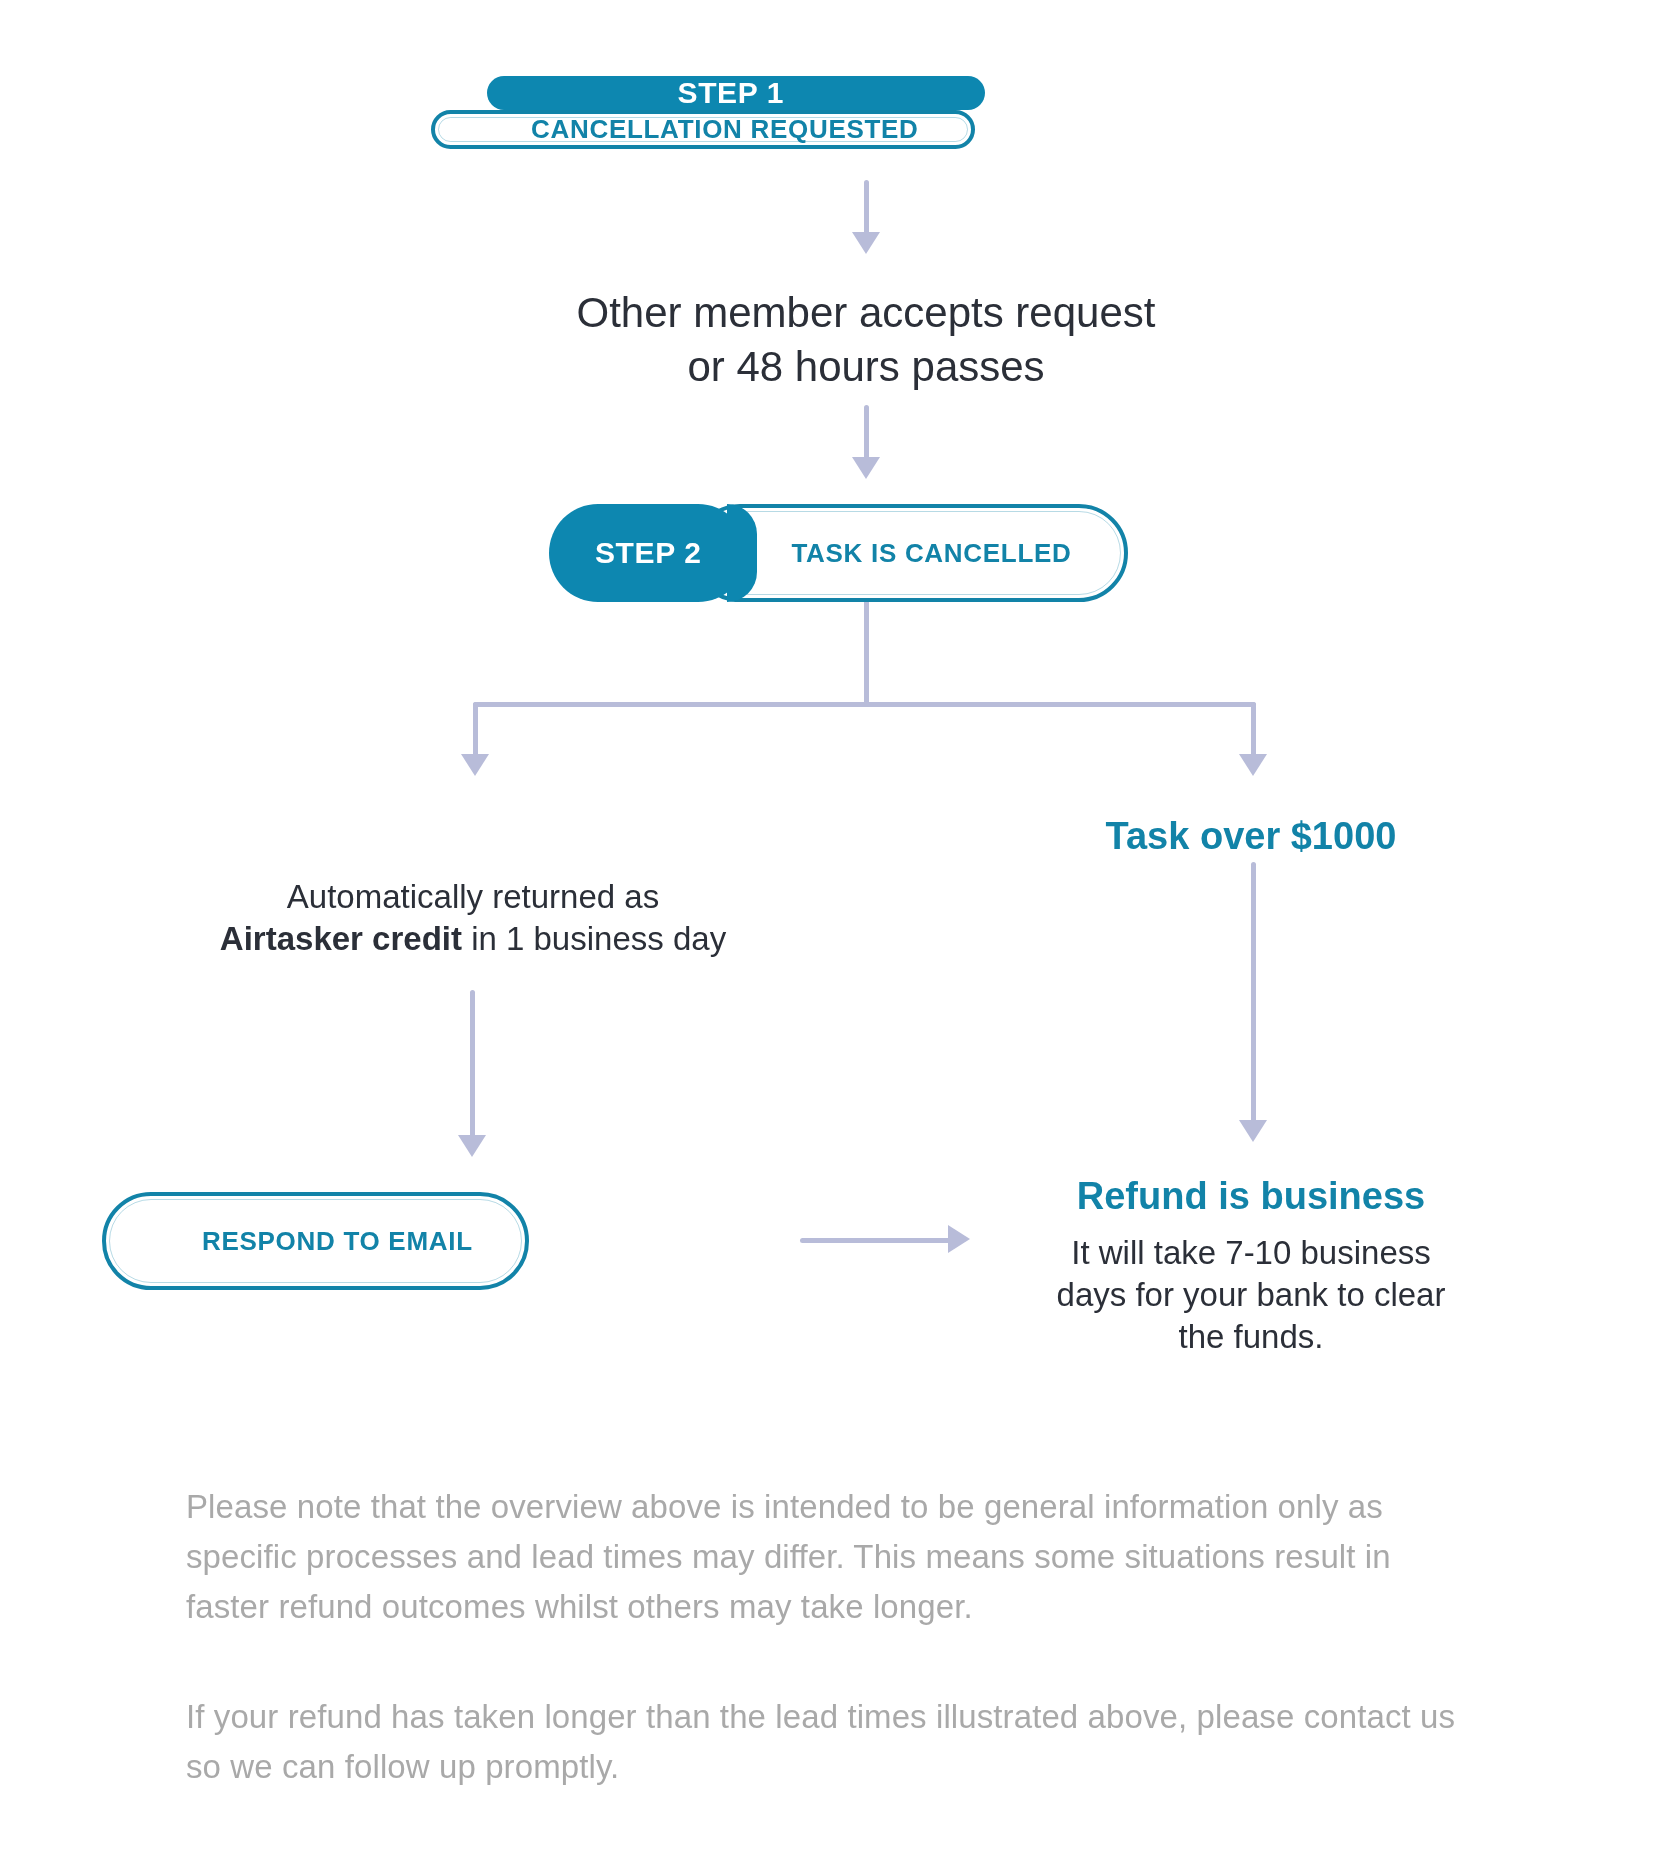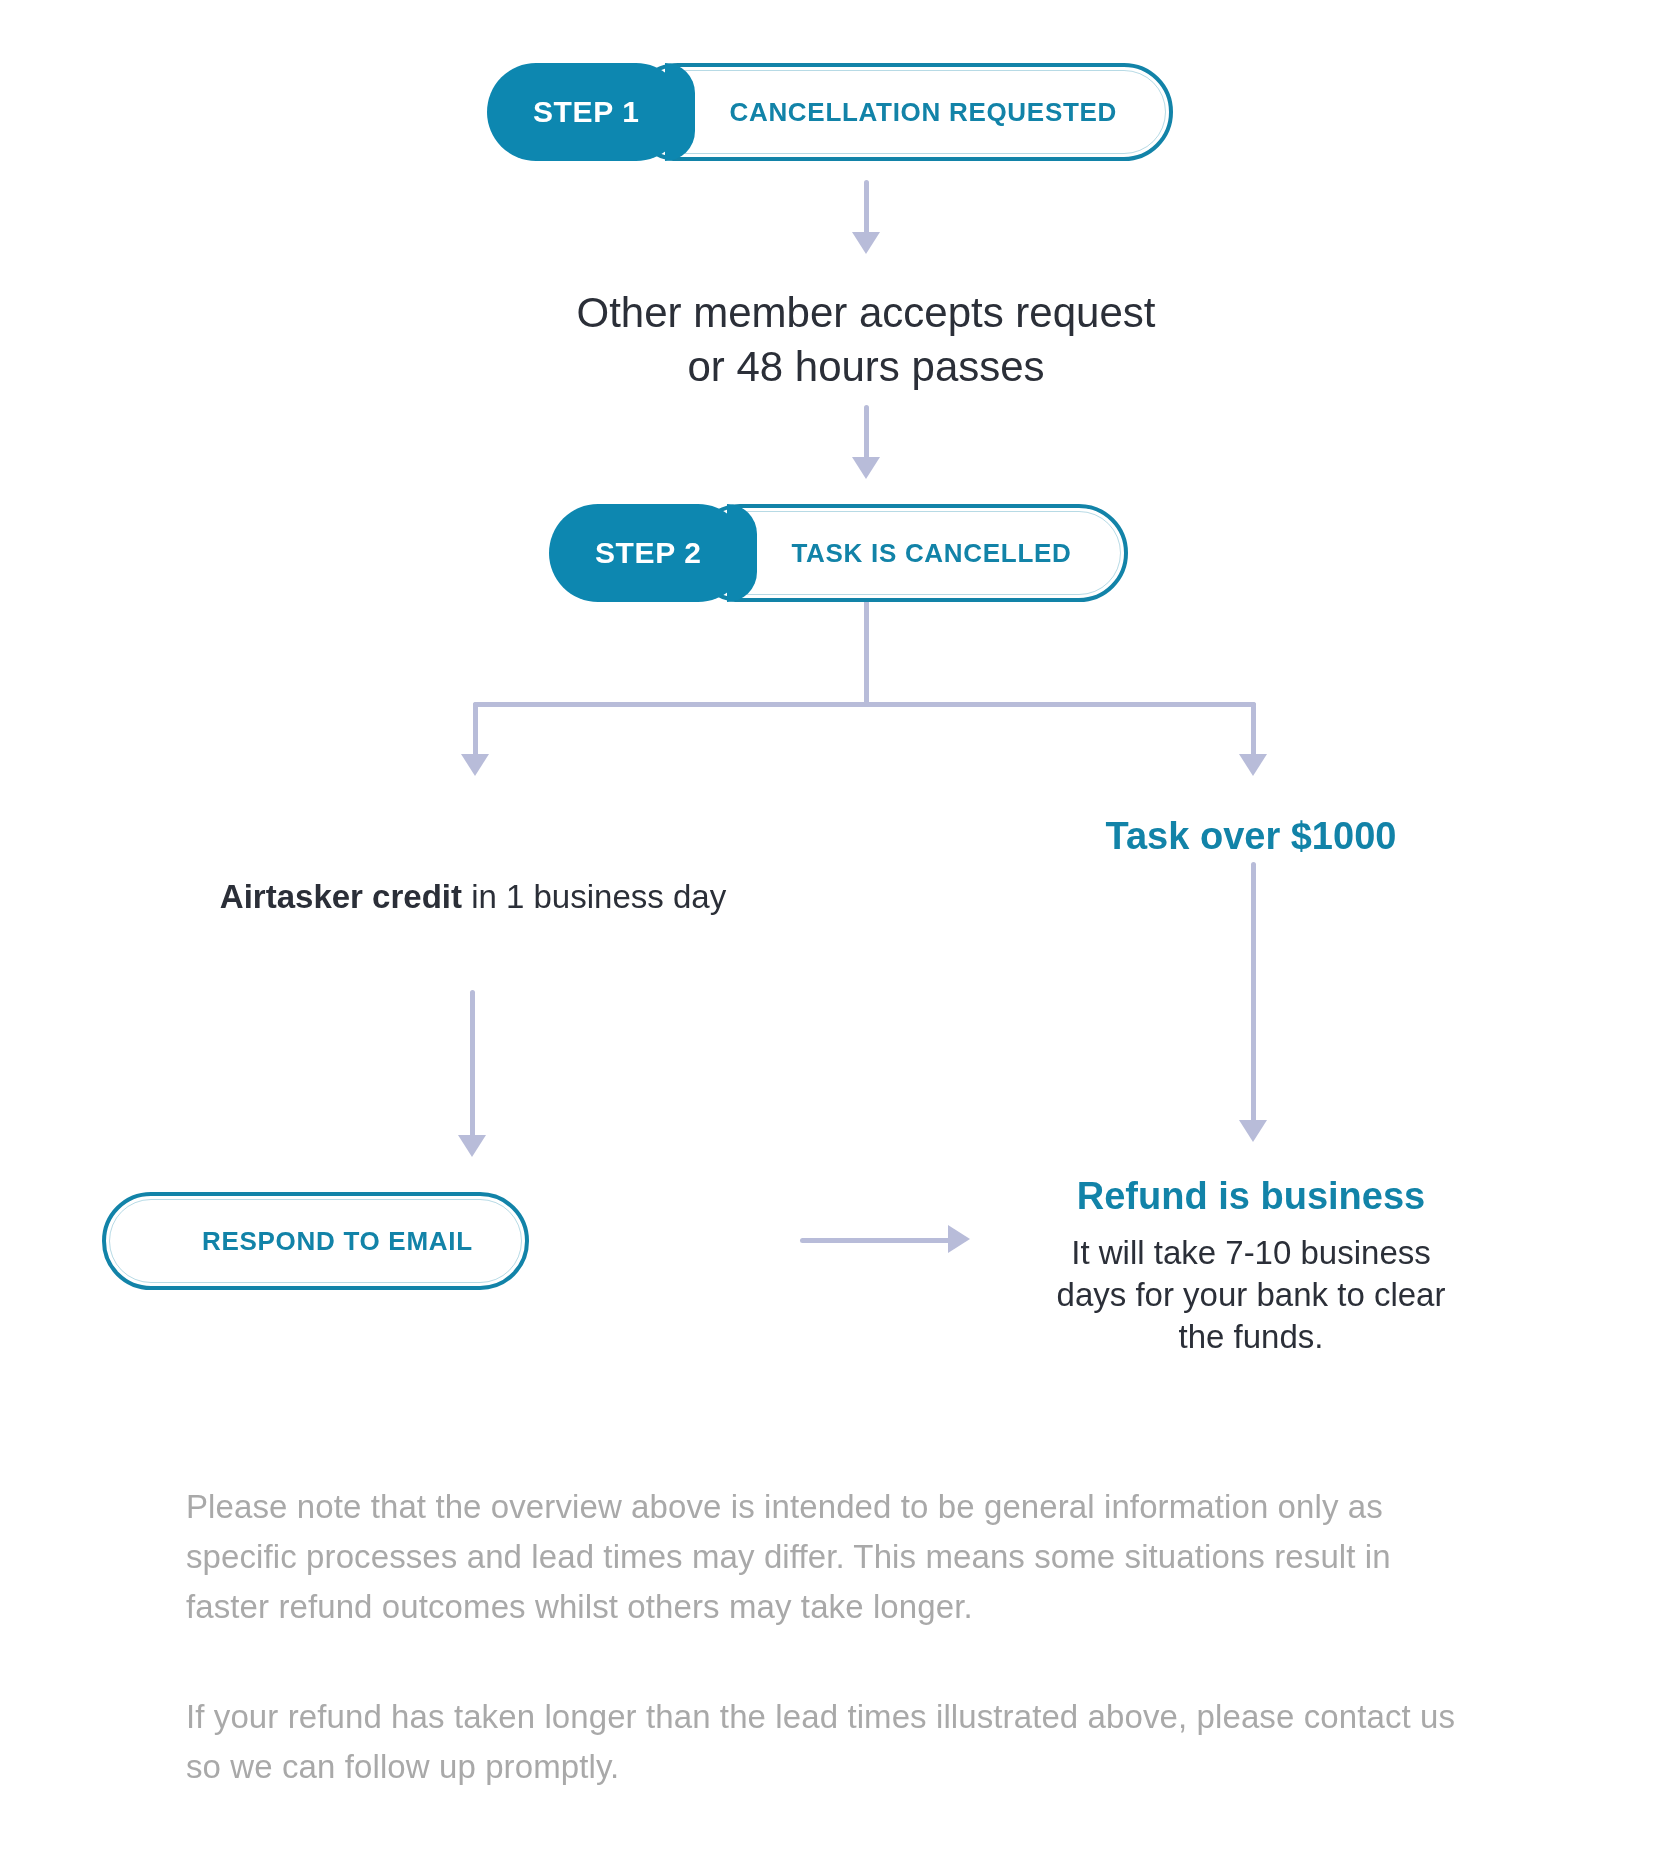--- a/index.html
+++ b/index.html
@@ -98,21 +98,21 @@
     line-height:1.52;
     width:1290px;
     letter-spacing:.1px;
   }
 </style>
 </head>
 <body>
 
 <div id="stage">
 
-  <div class="pill" style="left:487px;top:63px;">
+  <div class="pill" style="left:487px;top:76px;flex-direction:column;">
     <div class="badge">STEP 1</div>
     <div class="outline">CANCELLATION REQUESTED</div>
   </div>
 
   <div class="vline" style="left:864px;top:180px;height:58px;"></div>
   <div class="arrow-d" style="left:852px;top:232px;"></div>
 
   <div class="txt t-body" style="left:466px;top:286px;width:800px;">
     <div>Other member accepts request</div>
     <div>or 48 hours passes</div>
@@ -127,20 +127,21 @@
   </div>
 
   <div class="vline" style="left:864px;top:595px;height:110px;"></div>
   <div class="hline" style="left:473px;top:702px;width:783px;"></div>
   <div class="vline" style="left:473px;top:702px;height:58px;"></div>
   <div class="vline" style="left:1251px;top:702px;height:58px;"></div>
   <div class="arrow-d" style="left:461px;top:754px;"></div>
   <div class="arrow-d" style="left:1239px;top:754px;"></div>
 
   <div class="txt t-sub" style="left:153px;top:876px;width:640px;">
+    <div>Automatically returned as</div>
     <div>
       <b>Airtasker credit</b><span> in 1 business day</span>
     </div>
   </div>
 
   <div class="vline" style="left:470px;top:990px;height:150px;"></div>
   <div class="arrow-d" style="left:458px;top:1135px;"></div>
 
   <div class="txt t-head" style="left:951px;top:812px;width:600px;">Task over $1000</div>
 

